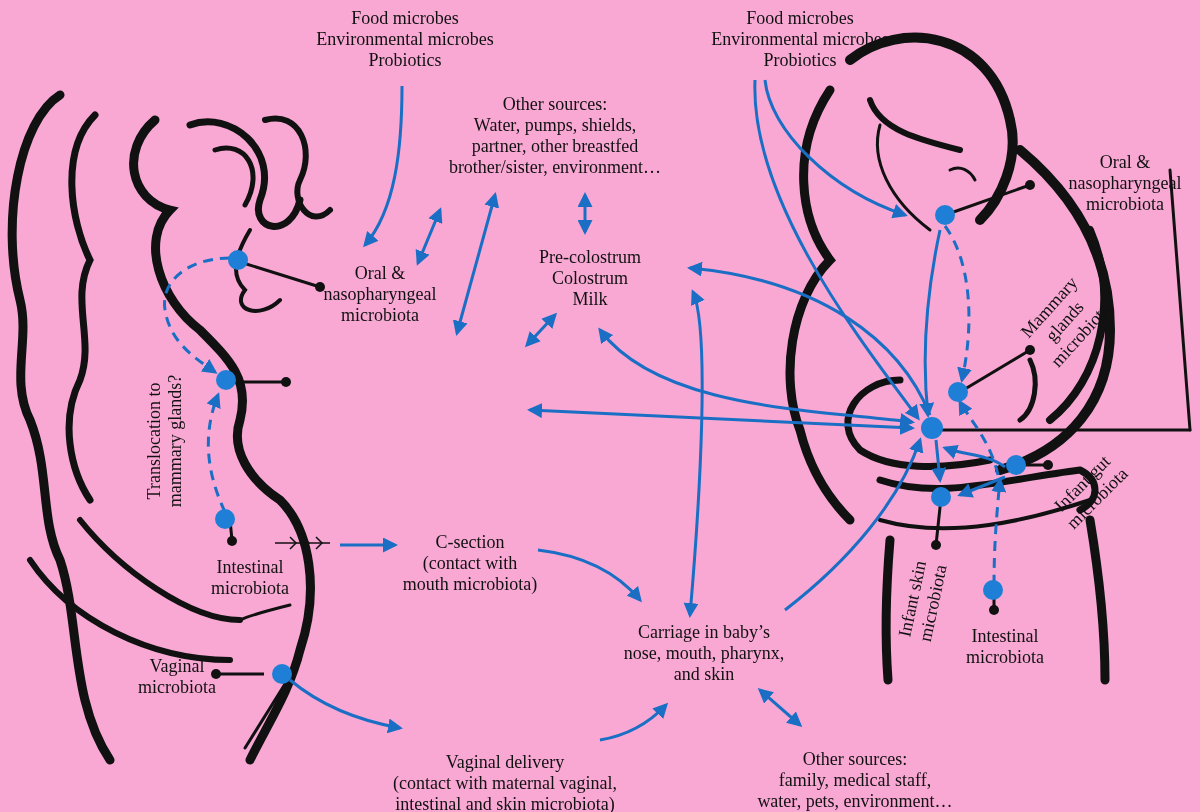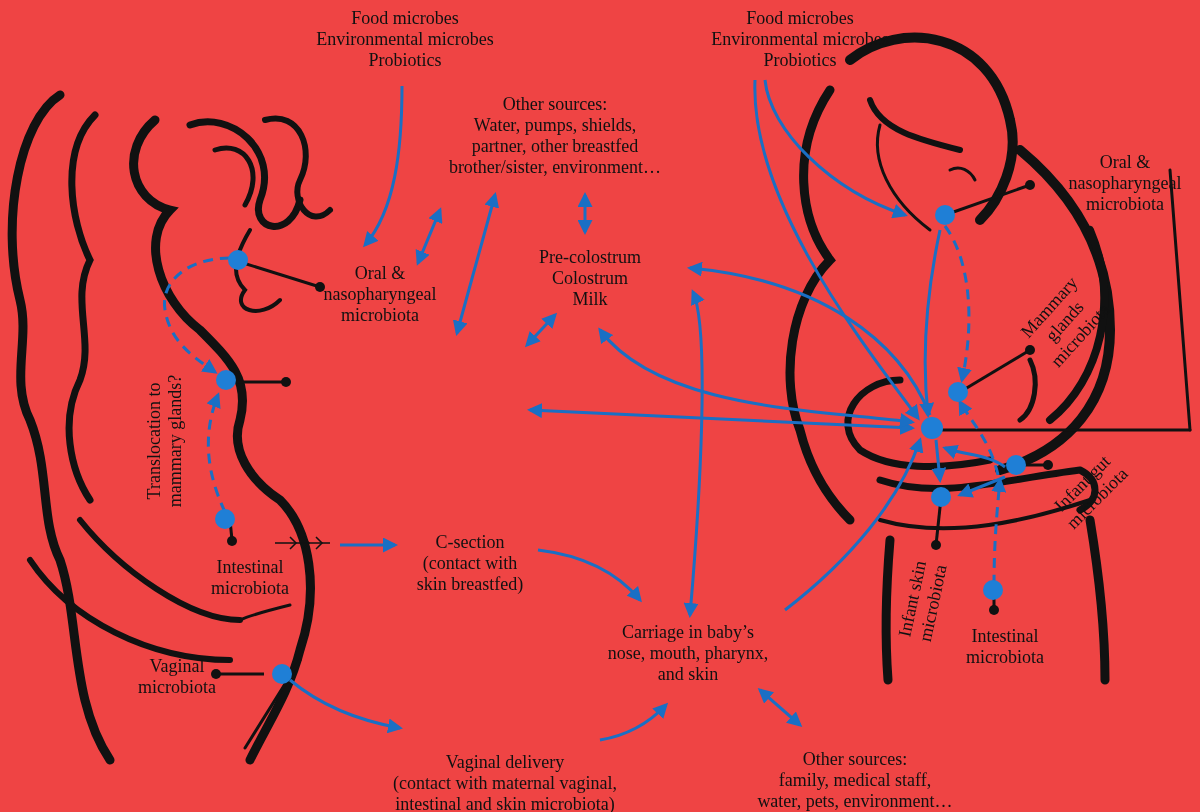--- a/index.html
+++ b/index.html
@@ -1,16 +1,16 @@
 <!DOCTYPE html>
 <html><head>
 <meta charset="utf-8">
 <style>
   html, body { margin:0; padding:0; background:#ffffff; }
-  #canvas { position:relative; width:1200px; height:812px; overflow:hidden; background:#ef4444; }
+  #canvas { position:relative; width:1200px; height:812px; overflow:hidden; background:#f9a8d4; }
   #canvas svg.art { position:absolute; left:0; top:0; }
   .lbl { position:absolute; font-family:"Liberation Serif", "DejaVu Serif", serif; font-size:18px;
          line-height:21px; color:#111; text-align:center; white-space:pre-line; }
   .rot { transform-origin:center center; }
 </style>
 </head>
 <body>
 
 <div id="canvas">
   <svg class="art" width="1200" height="812" viewBox="0 0 1200 812">
@@ -157,27 +157,27 @@
 Milk</div>
   <div class="lbl" style="left:305px;top:263px;width:150px;">Oral &amp;
 nasopharyngeal
 microbiota</div>
   <div class="lbl rot" style="left:85px;top:420px;width:160px;transform:rotate(-90deg);">Translocation to
 mammary glands?</div>
   <div class="lbl" style="left:195px;top:557px;width:110px;">Intestinal
 microbiota</div>
   <div class="lbl" style="left:385px;top:532px;width:170px;">C-section
 (contact  with
-skin  breastfed)</div>
+mouth  microbiota)</div>
   <div class="lbl" style="left:132px;top:656px;width:90px;">Vaginal
 microbiota</div>
   <div class="lbl" style="left:350px;top:716px;width:310px;margin-top:36px;">Vaginal  delivery
 (contact with maternal vaginal,
 intestinal  and skin microbiota)</div>
-  <div class="lbl" style="left:588px;top:622px;width:200px;">Carriage  in  baby’s
+  <div class="lbl" style="left:604px;top:622px;width:200px;">Carriage  in  baby’s
 nose, mouth,  pharynx,
 and skin</div>
   <div class="lbl" style="left:740px;top:749px;width:230px;">Other sources:
 family,  medical  staff,
 water, pets, environment…</div>
   <div class="lbl" style="left:1050px;top:152px;width:150px;">Oral &amp;
 nasopharyngeal
 microbiota</div>
   <div class="lbl rot" style="left:1010px;top:290px;width:110px;transform:rotate(-48deg);">Mammary
 glands

